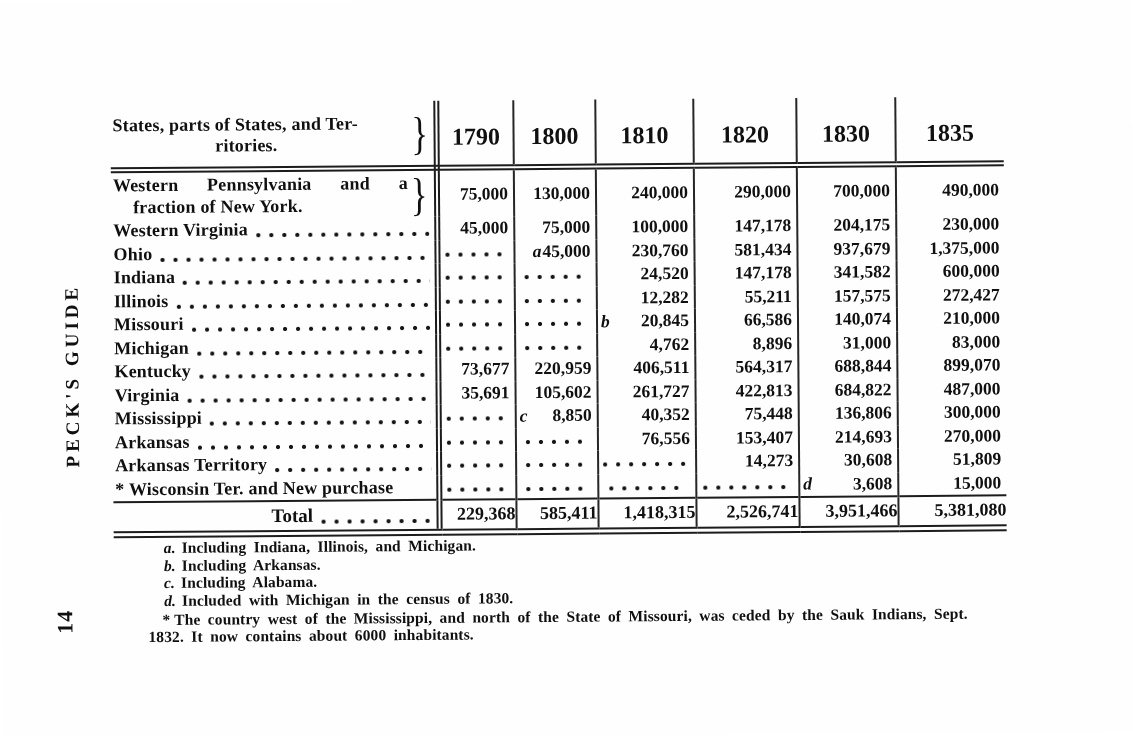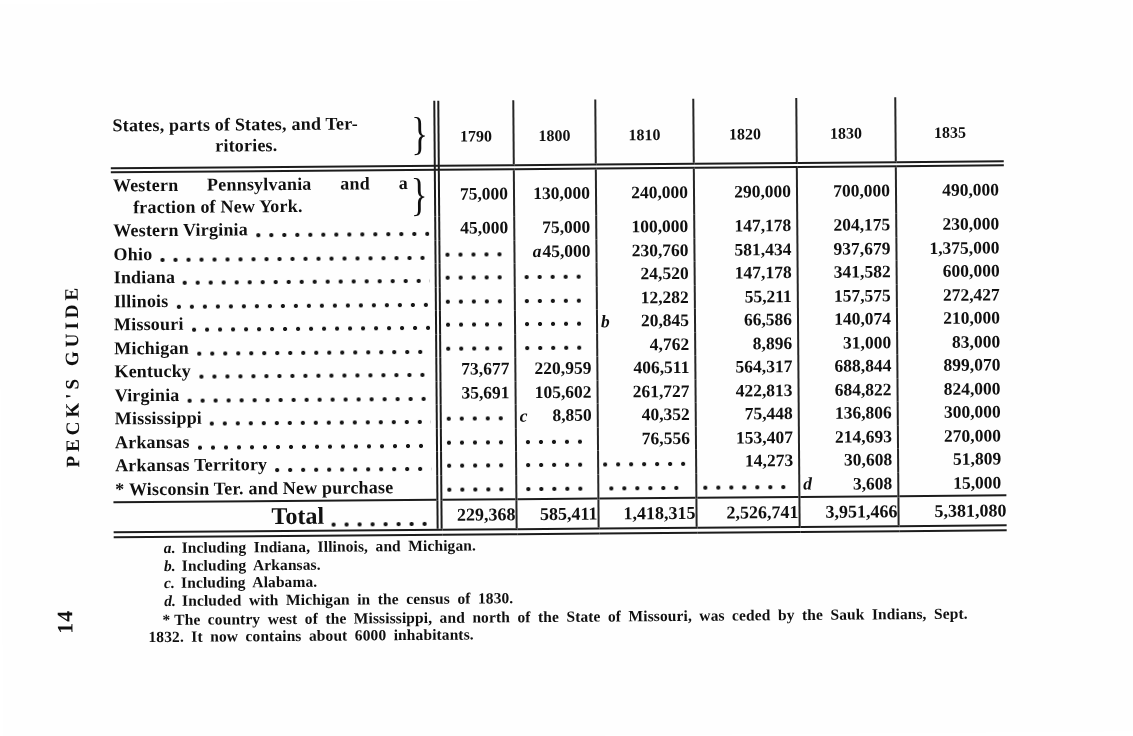--- a/index.html
+++ b/index.html
@@ -34,21 +34,21 @@
   .census col.c-y1{width:82px;}
   .census col.c-y2{width:98px;}
   .census col.c-y3{width:103px;}
   .census col.c-y4{width:99px;}
   .census col.c-y5{width:108px;}
   .census th,.census td{padding:0;vertical-align:middle;}
   .census th + th,.census td + td{border-left:2px solid #262626;}
   .census .namecol{border-right:6px double #1c1c1c;}
   .census thead th{border-bottom:6px double #1c1c1c;height:56px;}
   .census tfoot td{border-top:2px solid #1c1c1c;border-bottom:7px double #1c1c1c;height:28px;}
-  .census thead th.yr{font-size:16px;text-align:center;vertical-align:middle;padding-top:8px;}
+  .census thead th.yr{font-size:24px;text-align:center;vertical-align:middle;padding-top:8px;}
   
   .hdr-name{display:flex;align-items:center;justify-content:space-between;padding:2px 2px 0 2px;}
   .hdr-lines{font-size:18px;letter-spacing:.2px;}
   .hdr-lines .l2{padding-left:22px;}
   .brace{
     font-size:46px;font-weight:normal;line-height:.9;
     transform:scaleX(.75);display:inline-block;padding:0 1px 0 0;
   }
   
   .census tbody td{height:23.5px;}
@@ -67,21 +67,21 @@
   td.num{position:relative;text-align:right;padding-right:5px;}
   td.num .marker{font-style:italic;font-weight:bold;position:absolute;left:3px;top:50%;transform:translateY(-50%);}
   td.num .marker.tight{position:static;transform:none;padding-right:1px;}
   td.dotcell{text-align:center;}
   .dotrun{
     display:inline-block;height:6px;vertical-align:baseline;
     background:radial-gradient(circle at 3px 3px,#161616 1.7px,rgba(0,0,0,0) 2.4px) left center/13px 6px repeat-x;
   }
   
   .total-cell{display:flex;align-items:baseline;padding-left:158px;}
-  .total-cell .lbl{font-size:24px;white-space:nowrap;}
+  .total-cell .lbl{font-size:19px;white-space:nowrap;}
   tfoot td.num{font-size:18px;padding-right:0;}
   
   .footnotes{
     position:absolute;left:146px;top:537px;width:854px;
     font-size:15.5px;font-weight:bold;letter-spacing:.1px;word-spacing:3.5px;
   }
   .fn{margin:0 0 1.5px 16px;line-height:16px;}
   .fn .fnm{font-style:italic;padding-right:6px;}
   .fn.star{margin-left:0;text-indent:14px;line-height:17.5px;margin-top:2px;}
   .fn.star .fnm{font-style:normal;padding-right:4px;}
@@ -244,21 +244,21 @@
             <div class="name-inner">
               <span class="lbl">Virginia</span>
               <span class="leader"></span>
             </div>
           </td>
           <td class="num"><span>35,691</span></td>
           <td class="num"><span>105,602</span></td>
           <td class="num"><span>261,727</span></td>
           <td class="num"><span>422,813</span></td>
           <td class="num"><span>684,822</span></td>
-          <td class="num"><span>824,000</span></td>
+          <td class="num"><span>487,000</span></td>
         </tr>
         <tr>
           <td class="namecol">
             <div class="name-inner">
               <span class="lbl">Mississippi</span>
               <span class="leader"></span>
             </div>
           </td>
           <td class="dotcell"><span class="dotrun" style="width: 65px;"></span></td>
           <td class="num"><span class="marker">c</span><span>8,850</span></td>

